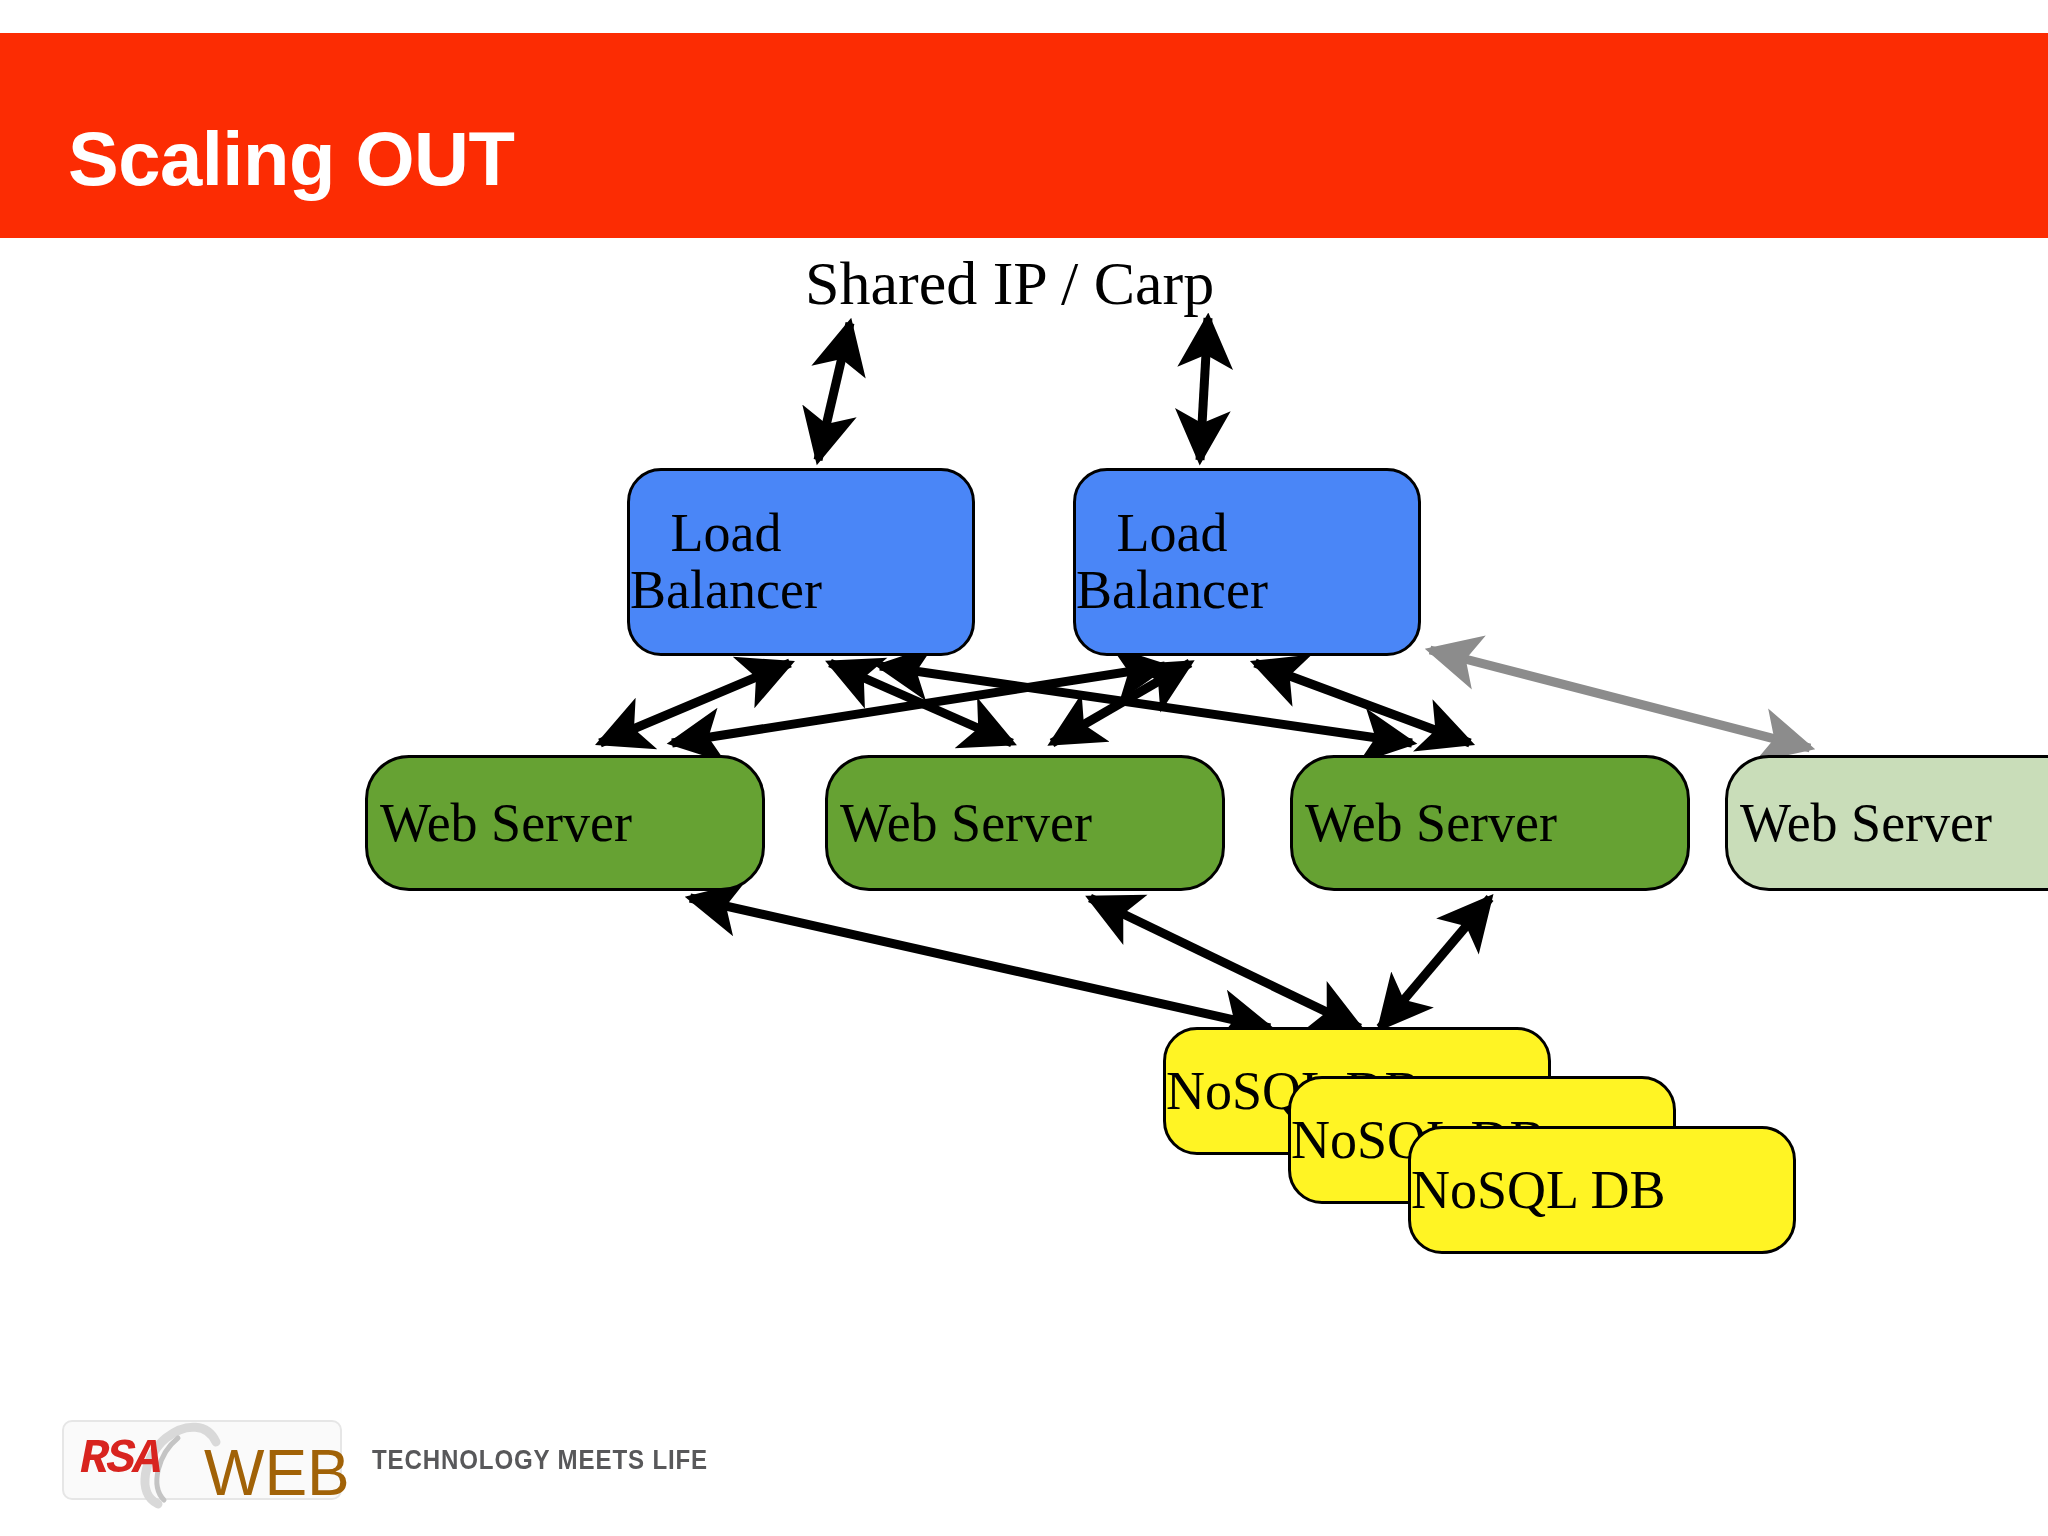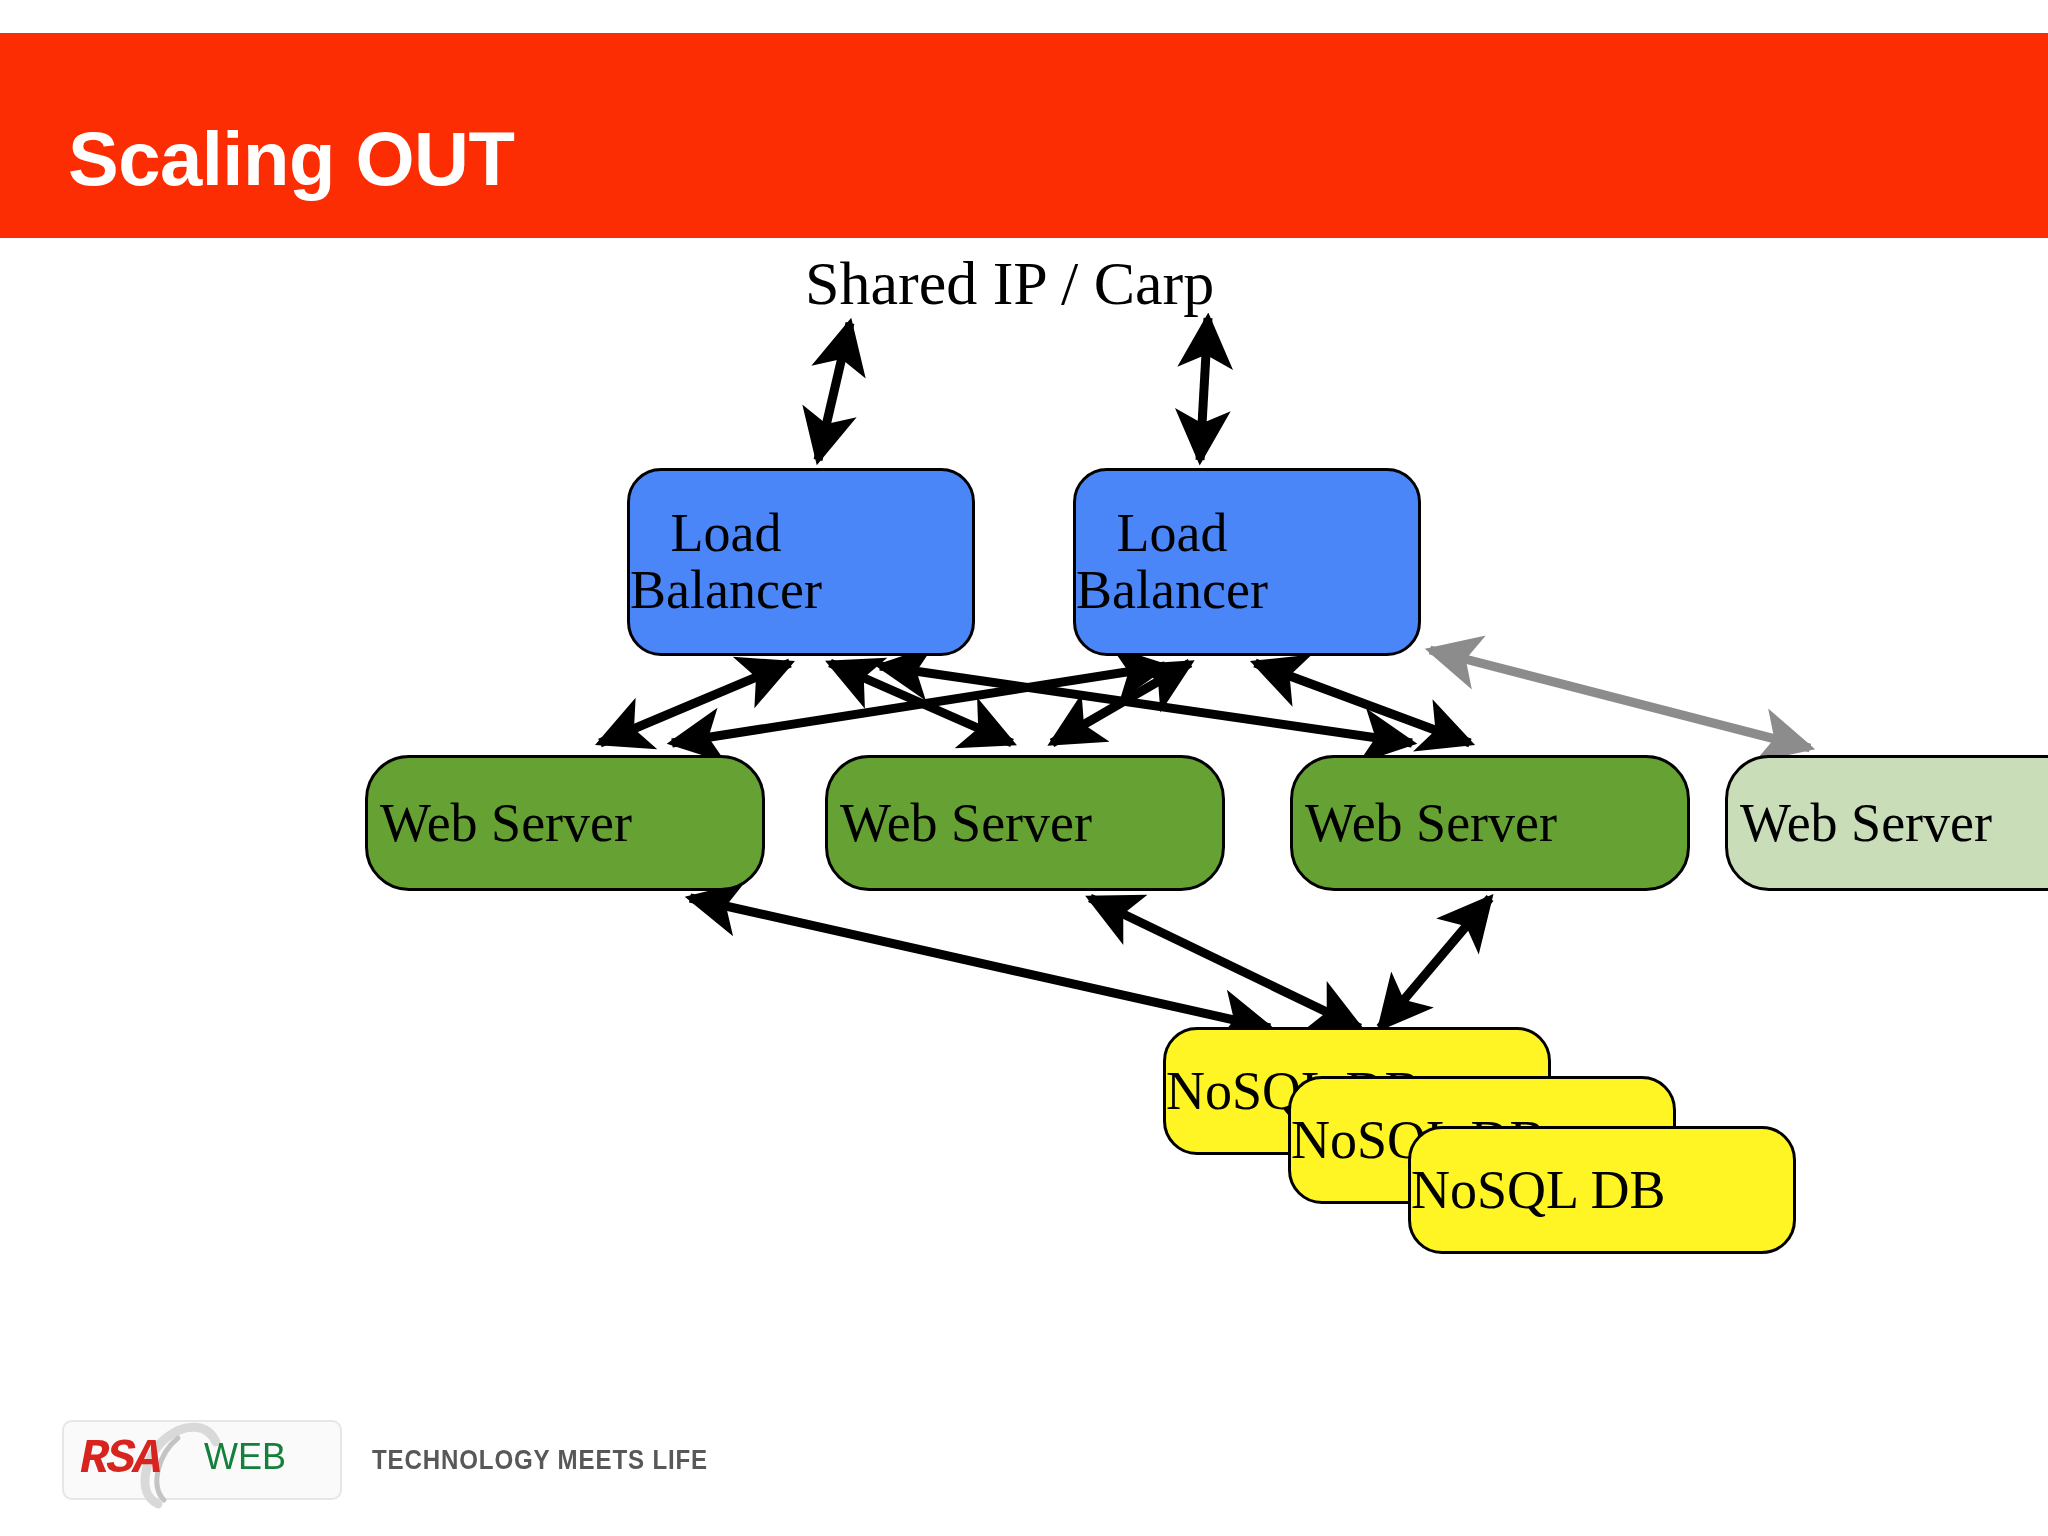--- a/index.html
+++ b/index.html
@@ -76,22 +76,22 @@
   }
   #logo-rsa{
     position:absolute;left:80px;top:32px;
     font-family:Liberation Mono, monospace;
     font-weight:bold;font-style:italic;font-size:48px;
     color:#d8241f;letter-spacing:-2px;
   }
   #logo-web{
     position:absolute;left:204px;top:36px;
     font-family:"Liberation Sans", sans-serif;
-    font-weight:normal;font-size:36px;
-    color:#15803d;letter-spacing:0px;
+    font-weight:normal;font-size:64px;
+    color:#a16207;letter-spacing:0px;
   }
   #logo-swoosh{position:absolute;left:40px;top:8px;width:320px;height:110px;}
   #tagline{
     position:absolute;left:372px;top:44px;
     font-family:"Liberation Sans", sans-serif;
     font-weight:bold;font-size:28px;
     color:#58585a;letter-spacing:1px;
     transform:scaleX(0.86);transform-origin:left center;
     white-space:nowrap;
   }

